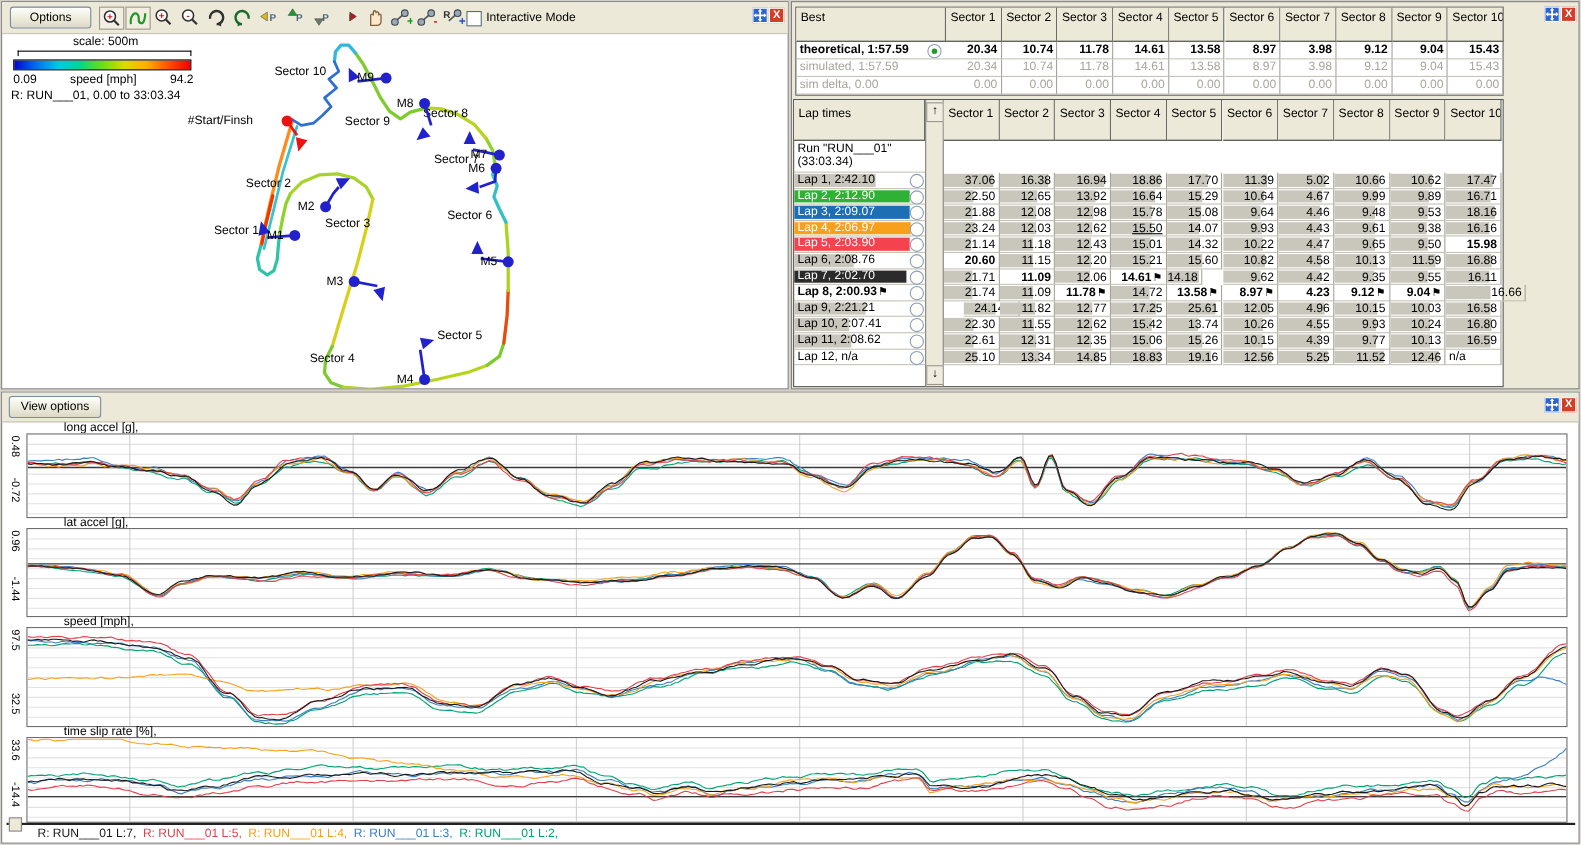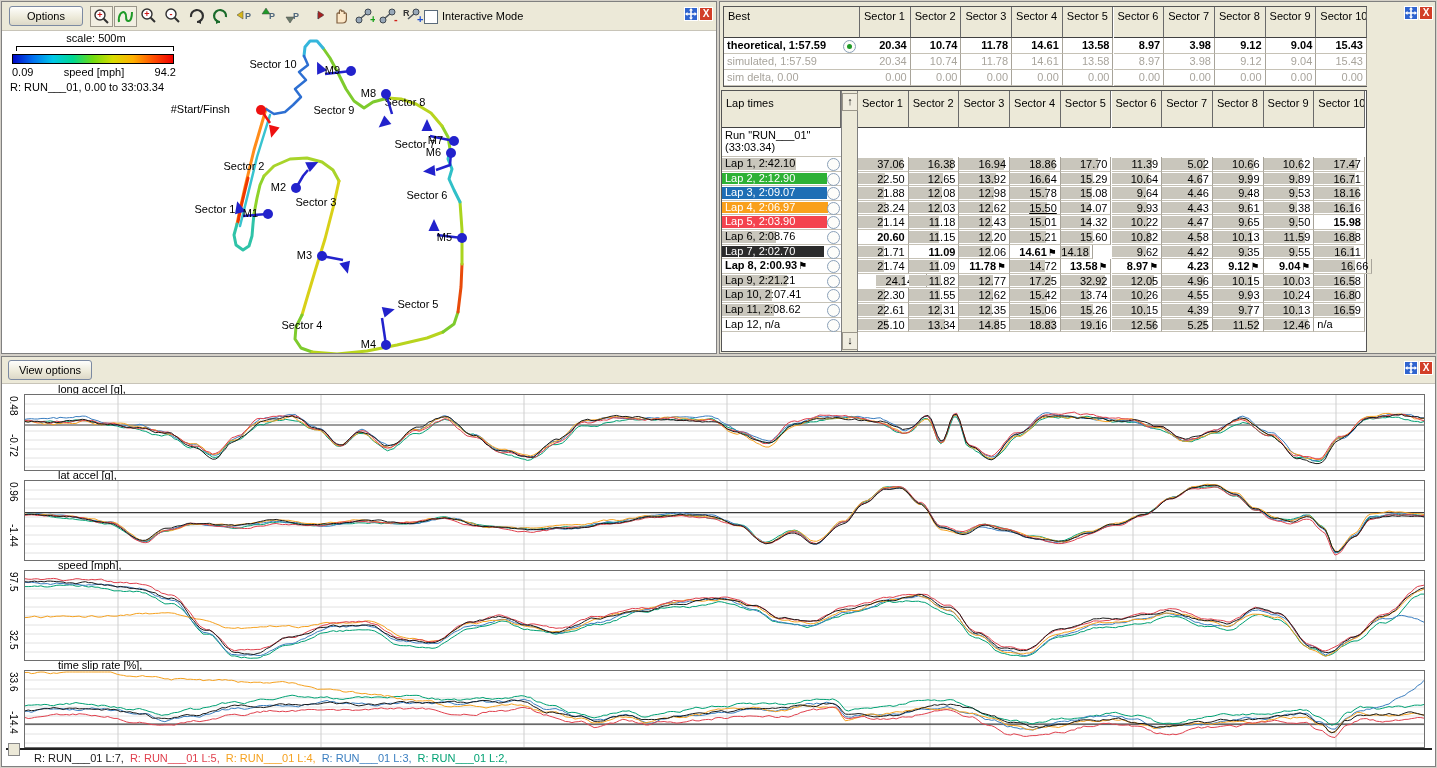--- a/index.html
+++ b/index.html
@@ -381,28 +381,28 @@
       <span class="radio" style="left: 105px; top: 169.2px;"></span>
       <div class="cell gridv gridh num" style="left: 136px; top: 168.2px; width: 50.7px; height: 14.6px;"><div class="bar" style="width: 26.2217px;"></div><span style="position: relative;">21.74</span></div>
       <div class="cell gridv gridh num" style="left: 186.7px; top: 168.2px; width: 50.7px; height: 14.6px;"><div class="bar" style="width: 30.2639px;"></div><span style="position: relative;">11.09</span></div>
       <div class="cell gridv gridh num" style="left: 237.4px; top: 168.2px; width: 50.7px; height: 14.6px;"><span style="position: relative; font-weight: bold;">11.78</span><span class="flag bold" style="position: relative;">⚑</span></div>
       <div class="cell gridv gridh num" style="left: 288.1px; top: 168.2px; width: 50.7px; height: 14.6px;"><div class="bar" style="width: 34.8878px;"></div><span style="position: relative;">14.72</span></div>
       <div class="cell gridv gridh num" style="left: 338.8px; top: 168.2px; width: 50.7px; height: 14.6px;"><span style="position: relative; font-weight: bold;">13.58</span><span class="flag bold" style="position: relative;">⚑</span></div>
       <div class="cell gridv gridh num" style="left: 389.5px; top: 168.2px; width: 50.7px; height: 14.6px;"><span style="position: relative; font-weight: bold;">8.97</span><span class="flag bold" style="position: relative;">⚑</span></div>
       <div class="cell gridv gridh num" style="left: 440.2px; top: 168.2px; width: 50.7px; height: 14.6px;"><span style="position: relative; font-weight: bold;">4.23</span></div>
       <div class="cell gridv gridh num" style="left: 490.9px; top: 168.2px; width: 50.7px; height: 14.6px;"><span style="position: relative; font-weight: bold;">9.12</span><span class="flag bold" style="position: relative;">⚑</span></div>
       <div class="cell gridv gridh num" style="left: 541.6px; top: 168.2px; width: 50.7px; height: 14.6px;"><span style="position: relative; font-weight: bold;">9.04</span><span class="flag bold" style="position: relative;">⚑</span></div>
-      <div class="cell gridv gridh num" style="left: 592.3px; top: 168.2px; width: 58px; height: 14.6px;"><div class="bar" style="width: 41.0078px;"></div><span style="position: relative;">16.66</span></div>
+      <div class="cell gridv gridh num" style="left: 592.3px; top: 168.2px; width: 73px; height: 14.6px;"><div class="bar" style="width: 41.0078px;"></div><span style="position: relative;">16.66</span></div>
       <div class="cell gridh" style="left: 0px; top: 182.8px; width: 119px; height: 14.6px;"><div class="bar" style="width: 65.45px; background: rgb(201, 198, 188);"></div><span style="position: relative; padding-left: 3px;">Lap 9, 2:21.21</span></div>
       <span class="radio" style="left: 105px; top: 183.8px;"></span>
       <div class="cell gridv gridh num" style="left: 154px; top: 182.8px; width: 50.7px; height: 14.6px; text-align: center;"><div class="bar" style="width: 29.1165px;"></div><span style="position: relative;">24.14</span></div>
       <div class="cell gridv gridh num" style="left: 186.7px; top: 182.8px; width: 50.7px; height: 14.6px;"><div class="bar" style="width: 32.256px;"></div><span style="position: relative;">11.82</span></div>
       <div class="cell gridv gridh num" style="left: 237.4px; top: 182.8px; width: 50.7px; height: 14.6px;"><div class="bar" style="width: 33.6965px;"></div><span style="position: relative;">12.77</span></div>
       <div class="cell gridv gridh num" style="left: 288.1px; top: 182.8px; width: 50.7px; height: 14.6px;"><div class="bar" style="width: 40.8841px;"></div><span style="position: relative;">17.25</span></div>
-      <div class="cell gridv gridh num" style="left: 338.8px; top: 182.8px; width: 50.7px; height: 14.6px;"><div class="bar" style="width: 44.7px;"></div><span style="position: relative;">32.92</span></div>
+      <div class="cell gridv gridh num" style="left: 338.8px; top: 182.8px; width: 50.7px; height: 14.6px;"><div class="bar" style="width: 44.7px;"></div><span style="position: relative;">25.61</span></div>
       <div class="cell gridv gridh num" style="left: 389.5px; top: 182.8px; width: 50.7px; height: 14.6px;"><div class="bar" style="width: 42.885px;"></div><span style="position: relative;">12.05</span></div>
       <div class="cell gridv gridh num" style="left: 440.2px; top: 182.8px; width: 50.7px; height: 14.6px;"><div class="bar" style="width: 42.2309px;"></div><span style="position: relative;">4.96</span></div>
       <div class="cell gridv gridh num" style="left: 490.9px; top: 182.8px; width: 50.7px; height: 14.6px;"><div class="bar" style="width: 39.3841px;"></div><span style="position: relative;">10.15</span></div>
       <div class="cell gridv gridh num" style="left: 541.6px; top: 182.8px; width: 50.7px; height: 14.6px;"><div class="bar" style="width: 35.9824px;"></div><span style="position: relative;">10.03</span></div>
       <div class="cell gridv gridh num" style="left: 592.3px; top: 182.8px; width: 50.7px; height: 14.6px;"><div class="bar" style="width: 40.8109px;"></div><span style="position: relative;">16.58</span></div>
       <div class="cell gridh" style="left: 0px; top: 197.4px; width: 119px; height: 14.6px;"><div class="bar" style="width: 49.98px; background: rgb(201, 198, 188);"></div><span style="position: relative; padding-left: 3px;">Lap 10, 2:07.41</span></div>
       <span class="radio" style="left: 105px; top: 198.4px;"></span>
       <div class="cell gridv gridh num" style="left: 136px; top: 197.4px; width: 50.7px; height: 14.6px;"><div class="bar" style="width: 26.8972px;"></div><span style="position: relative; text-align: center;">22.30</span></div>
       <div class="cell gridv gridh num" style="left: 186.7px; top: 197.4px; width: 50.7px; height: 14.6px;"><div class="bar" style="width: 31.5192px;"></div><span style="position: relative;">11.55</span></div>
       <div class="cell gridv gridh num" style="left: 237.4px; top: 197.4px; width: 50.7px; height: 14.6px;"><div class="bar" style="width: 33.3007px;"></div><span style="position: relative;">12.62</span></div>

